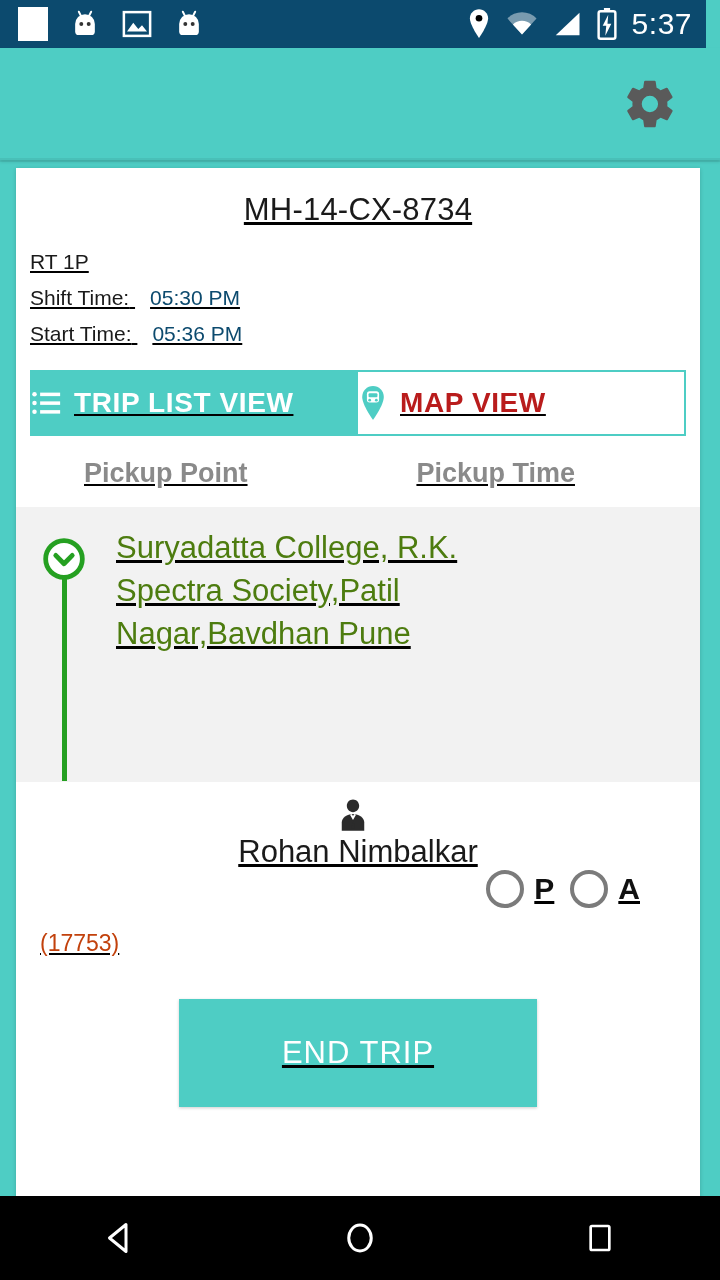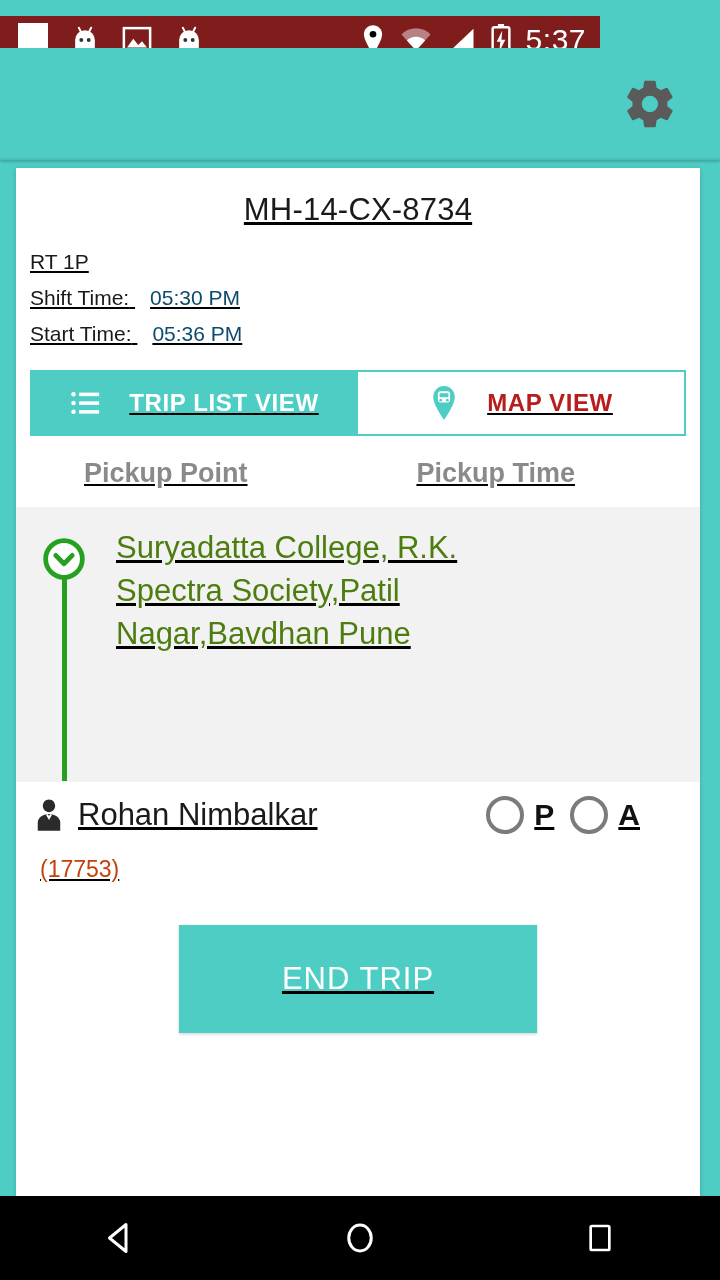--- a/index.html
+++ b/index.html
@@ -6,22 +6,22 @@
   html, body {
     width: 720px; height: 1280px;
     background: #4ecdc4;
     font-family: "Liberation Sans", sans-serif;
     overflow: hidden;
   }
   .screen { position: relative; width: 720px; height: 1280px; background: #4ecdc4; }
 
   
   .statusbar {
-    position: absolute; top: 16px; left: 0; width: 600px; height: 48px;
-    background: #7f1d1d; display: flex; align-items: center;
+    position: absolute; top: 0; left: 0; width: 706px; height: 48px;
+    background: #0c4a6e; display: flex; align-items: center;
     padding: 0 14px 0 18px;
   }
   .sb-left { display: flex; align-items: center; gap: 22px; }
   .sb-right { display: flex; align-items: center; gap: 14px; margin-left: auto; }
   .sb-icon { display: block; }
   .sb-square { width: 30px; height: 34px; background: #fff; }
   .sb-time { color: #fff; font-size: 30px; letter-spacing: .5px; font-family: "Liberation Sans", sans-serif; }
 
   
   .appbar {
@@ -54,22 +54,22 @@
     white-space: nowrap;
   }
   .info-line .val { color: #0c4a6e; margin-left: 15px; }
 
   
   .tabs {
     display: flex; margin: 24px 14px 0 14px; height: 66px;
     border: 2px solid #4ecdc4;
   }
   .tab {
-    flex: 1; display: flex; align-items: center; justify-content: center;
-    gap: 28px; font-size: 24px; font-weight: bold; letter-spacing: .6px;
+    flex: 1; display: flex; align-items: center; 
+    gap: 12px; font-size: 28px; font-weight: bold; letter-spacing: .6px;
     cursor: pointer;
   }
   .tab.active { background: #4ecdc4; color: #fff; }
   .tab.inactive { background: #fff; color: #b91c1c; }
 
   
   .thead {
     display: flex; padding: 22px 14px 18px 14px;
     font-size: 27px; font-weight: bold; color: #8a8a8a; gap: 13px;
   }
@@ -94,21 +94,21 @@
   }
   .pickup-addr {
     flex: 1; font-size: 31px; line-height: 1.38; color: #4d7c0f;
     padding: 20px 20px 16px 4px; max-width: 420px;
   }
 
   
   .passenger {
     position: relative; background: #fff; padding: 14px 14px 0 14px;
   }
-  .pax-top { display: flex; align-items: center; }
+  .pax-top { display: flex; align-items: center; flex-direction: column; }
   .pax-icon { width: 38px; height: 38px; margin-right: 10px; flex: none; }
   .pax-name { font-size: 31px; color: #1a1a1a; }
   .pax-radios { margin-left: auto; display: flex; align-items: center; gap: 16px; padding-right: 46px; }
   .radio-grp { display: flex; align-items: center; gap: 10px; cursor: pointer; }
   .radio {
     width: 38px; height: 38px; border-radius: 50%;
     border: 4px solid #7b7b7b; background: #fff;
   }
   .radio-lbl { font-size: 30px; font-weight: bold; color: #111; }
   .pax-id { font-size: 23px; color: #c2410c; padding: 22px 0 0 10px; }

